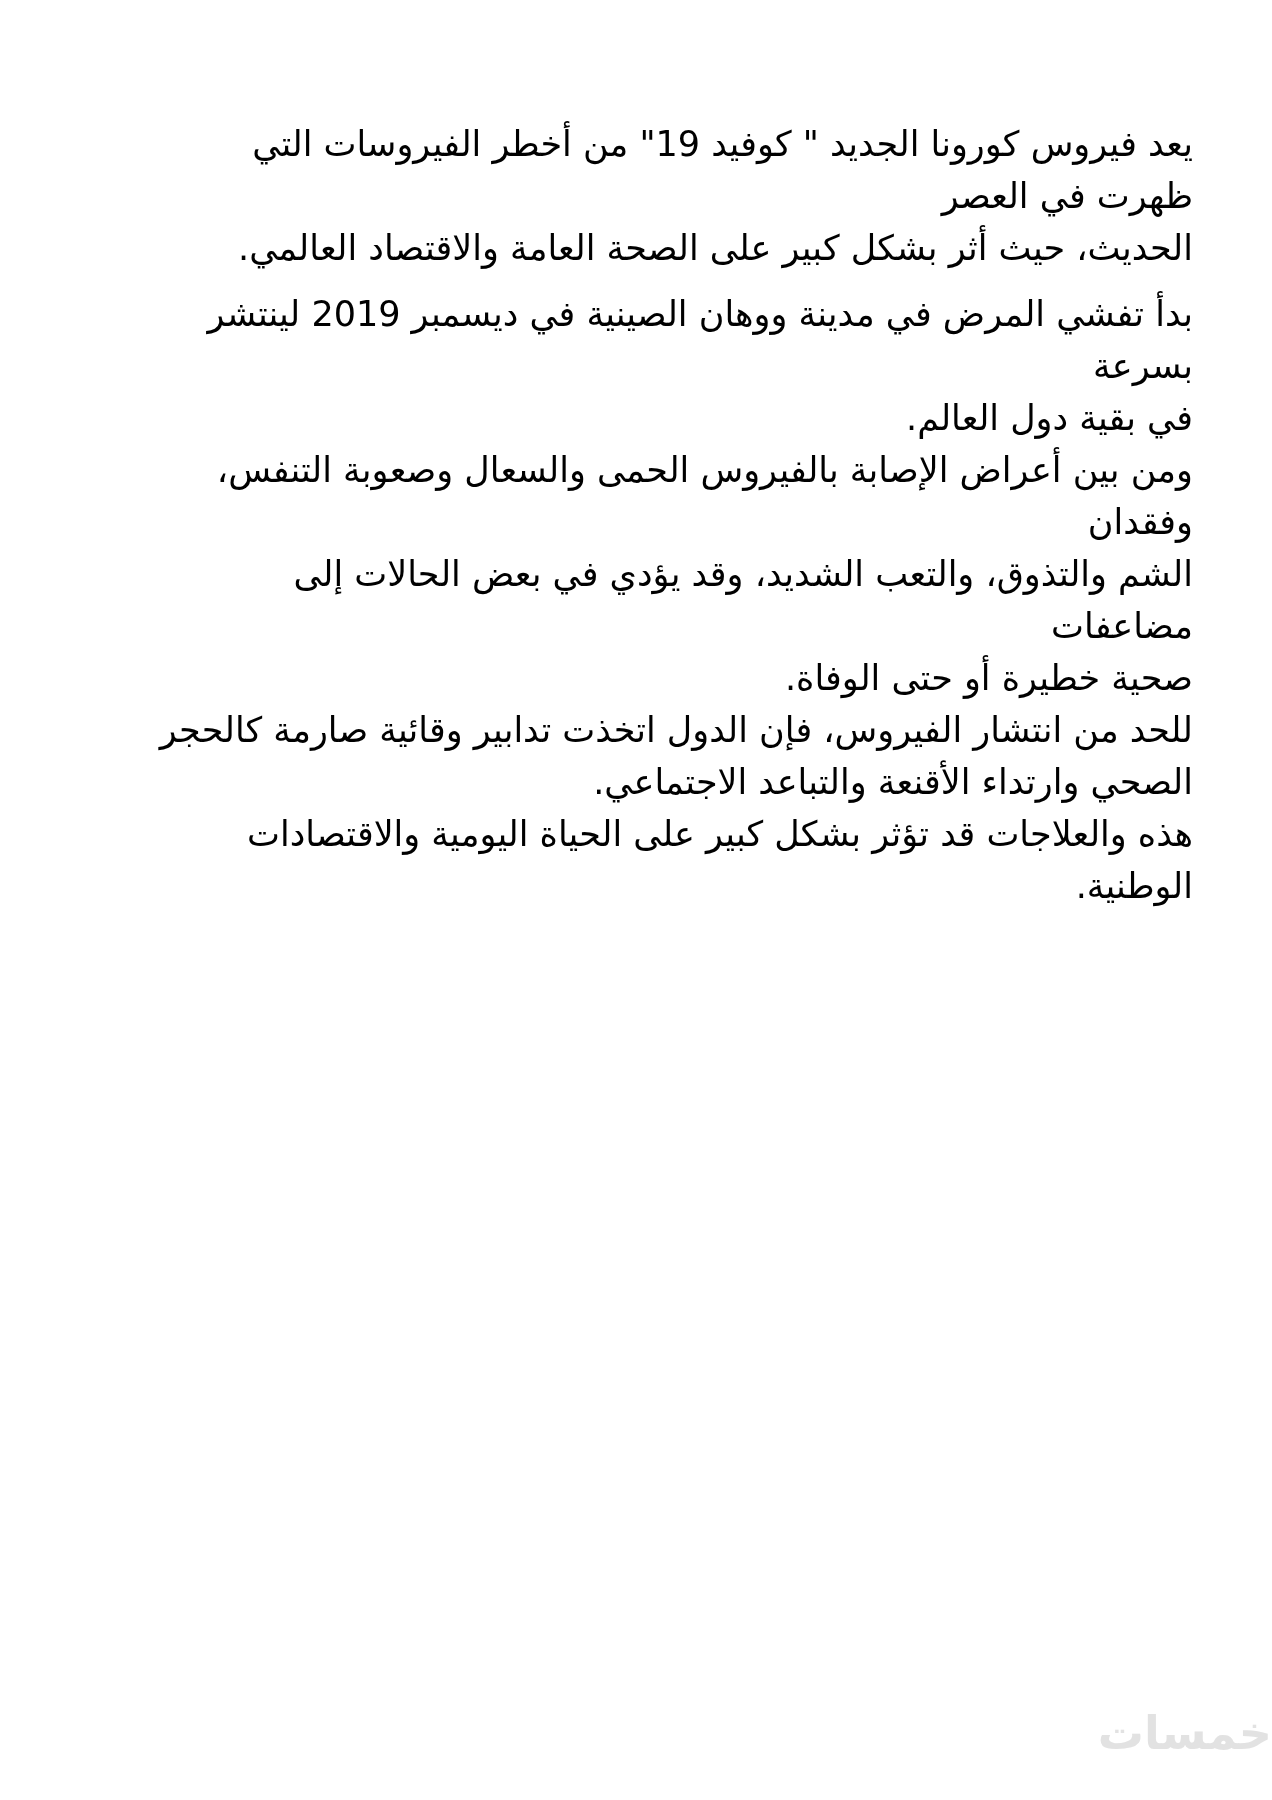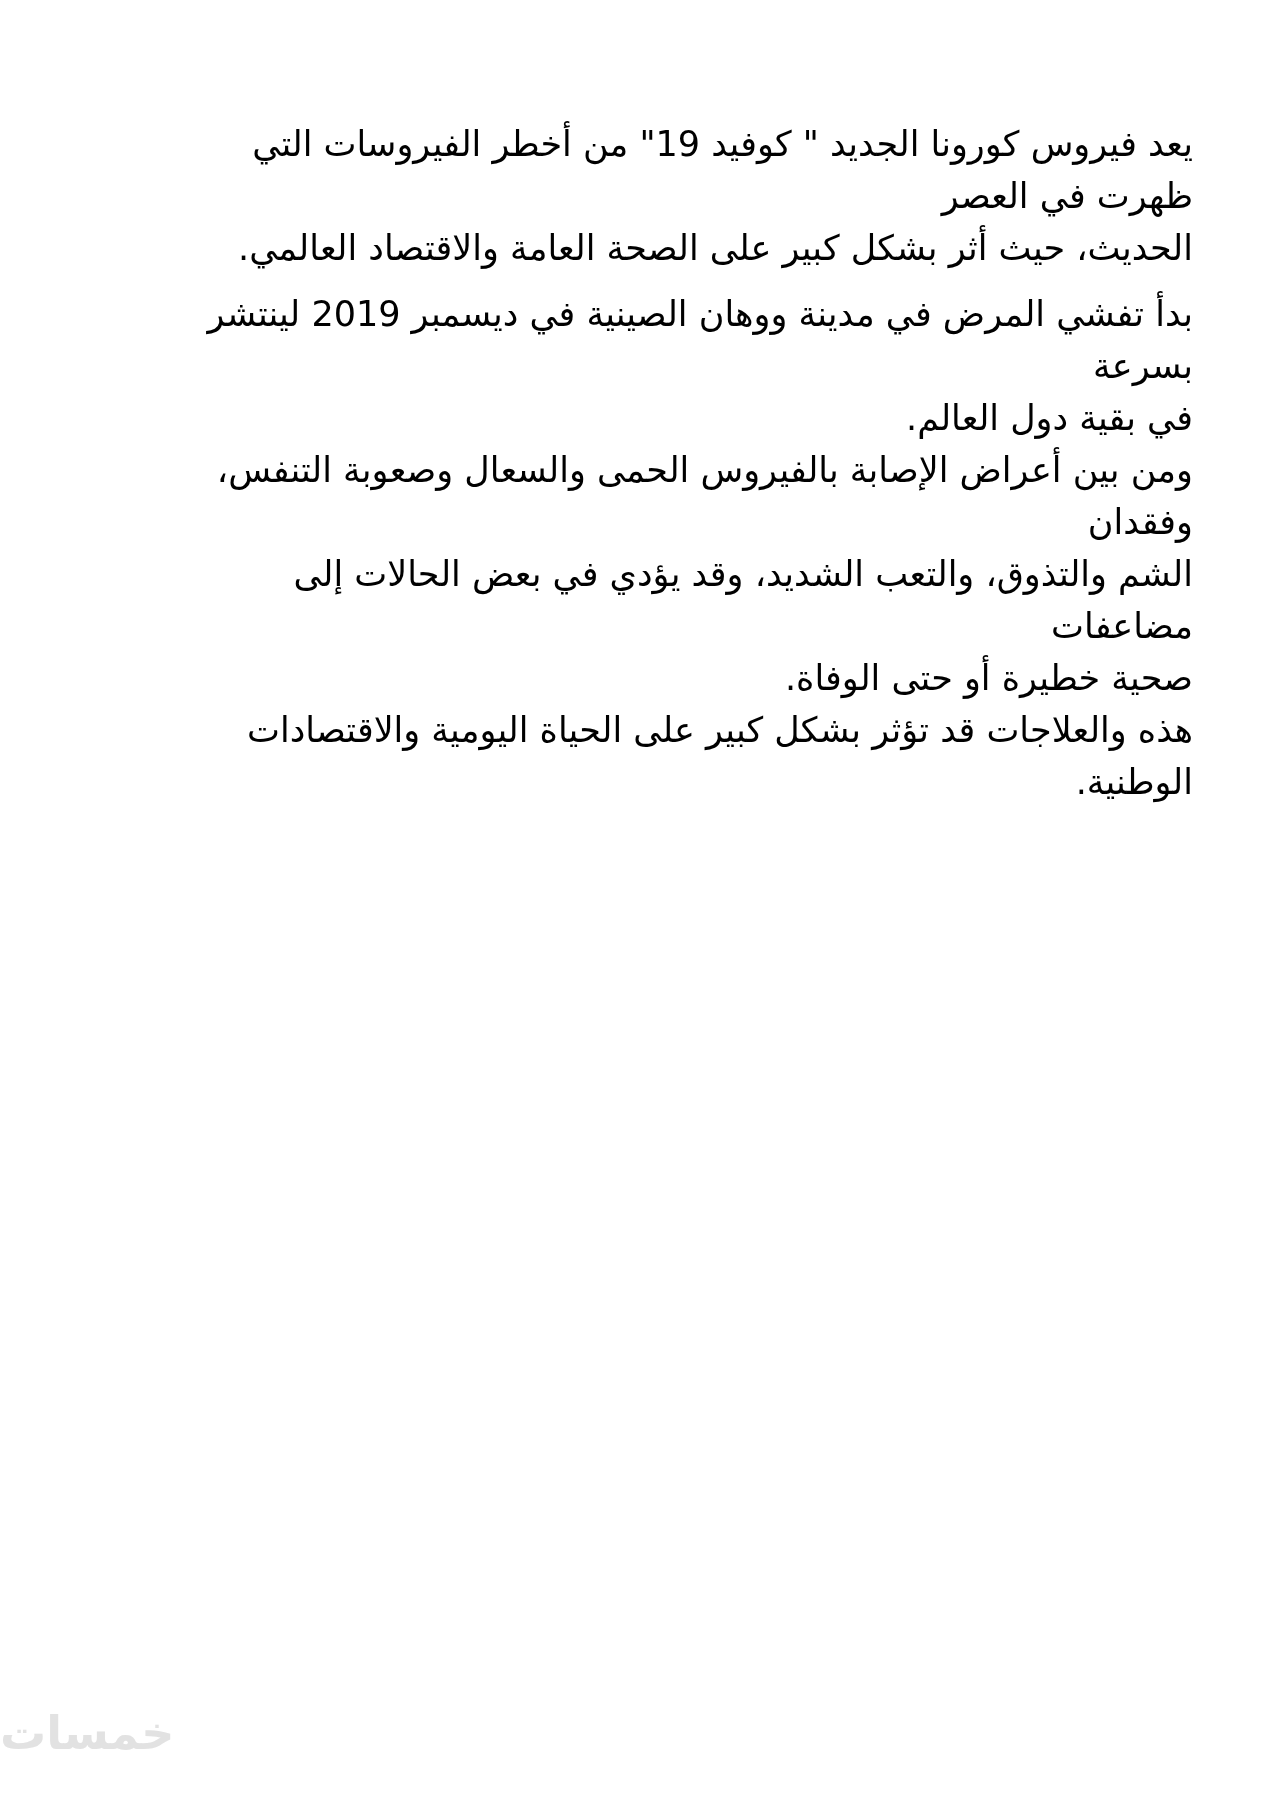--- a/index.html
+++ b/index.html
@@ -34,21 +34,21 @@
     direction: rtl;
   }
   .doc-text p.lead {
     margin-bottom: 14px;
   }
   .watermark {
     position: absolute;
     top: 1706px;
     left: 0;
     width: 100%;
-    text-align: left;
+    text-align: right;
     direction: rtl;
     font-family: "DejaVu Sans", sans-serif;
     font-weight: bold;
     font-size: 46px;
     letter-spacing: 1px;
     color: #e2e2e2;
     user-select: none;
   }
 </style>
 </head>
@@ -57,18 +57,20 @@
 <div class="page">
 
   <div class="doc-text">
     <p class="lead">يعد فيروس كورونا الجديد " كوفيد 19" من أخطر الفيروسات التي ظهرت في العصر
 الحديث، حيث أثر بشكل كبير على الصحة العامة والاقتصاد العالمي.</p>
     <p>بدأ تفشي المرض في مدينة ووهان الصينية في ديسمبر 2019 لينتشر بسرعة
 في بقية دول العالم.</p>
     <p>ومن بين أعراض الإصابة بالفيروس الحمى والسعال وصعوبة التنفس، وفقدان
 الشم والتذوق، والتعب الشديد، وقد يؤدي في بعض الحالات إلى مضاعفات
 صحية خطيرة أو حتى الوفاة.</p>
+    <p>للحد من انتشار الفيروس، فإن الدول اتخذت تدابير وقائية صارمة كالحجر
+الصحي وارتداء الأقنعة والتباعد الاجتماعي.</p>
     <p>هذه والعلاجات قد تؤثر بشكل كبير على الحياة اليومية والاقتصادات الوطنية.</p>
   </div>
 
   <div class="watermark">خمسات</div>
 
 </div>
 
 </body></html>

